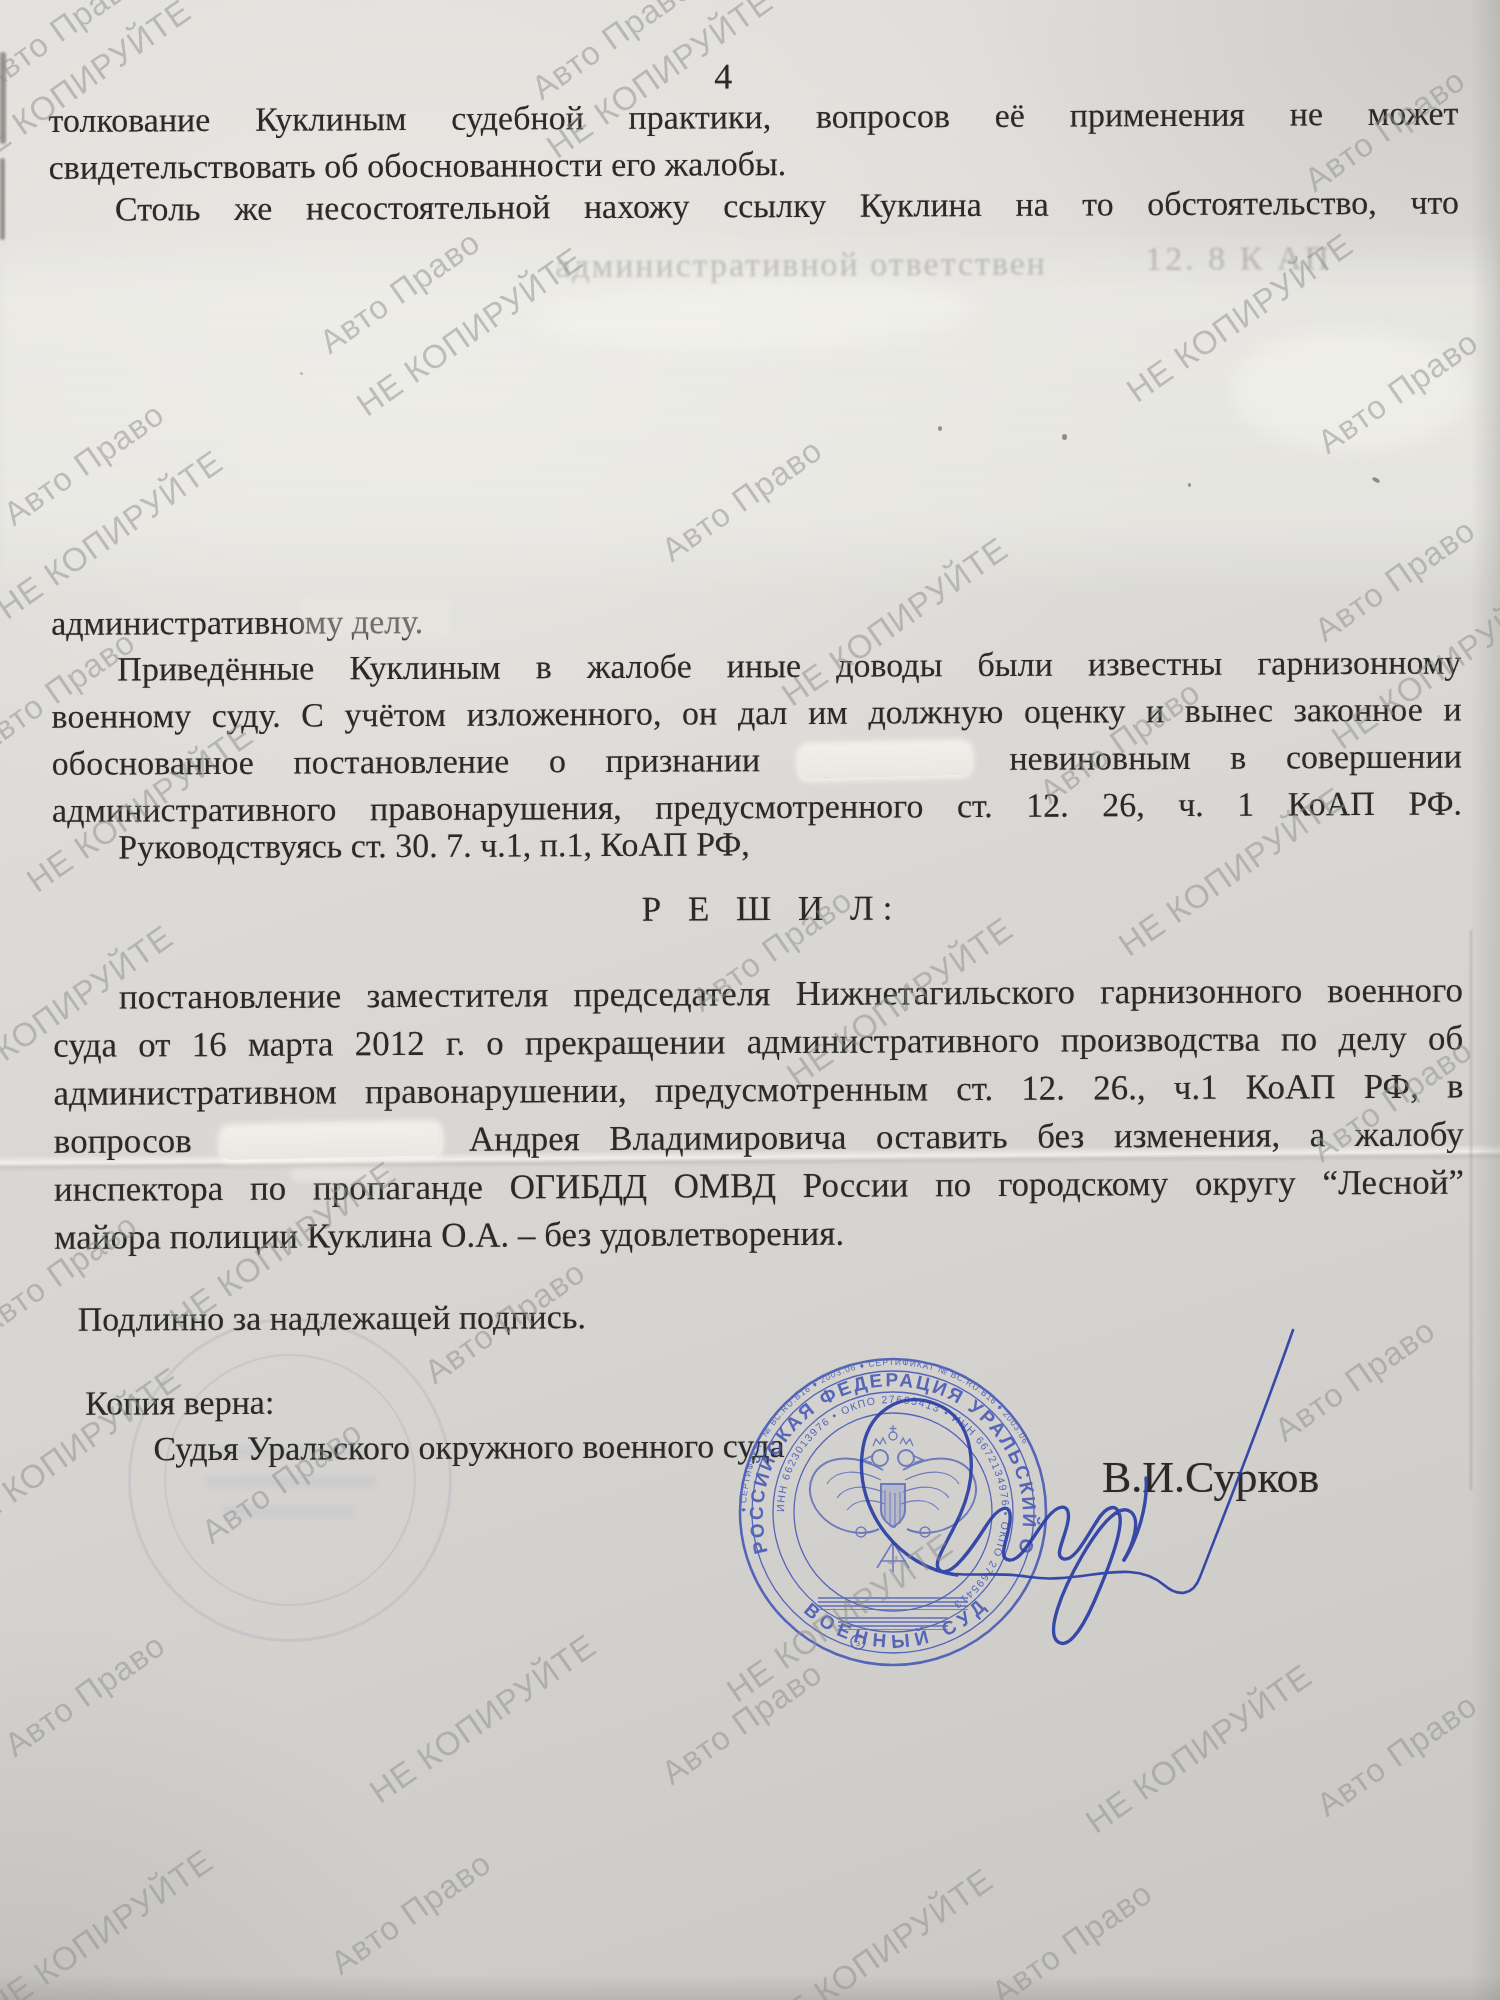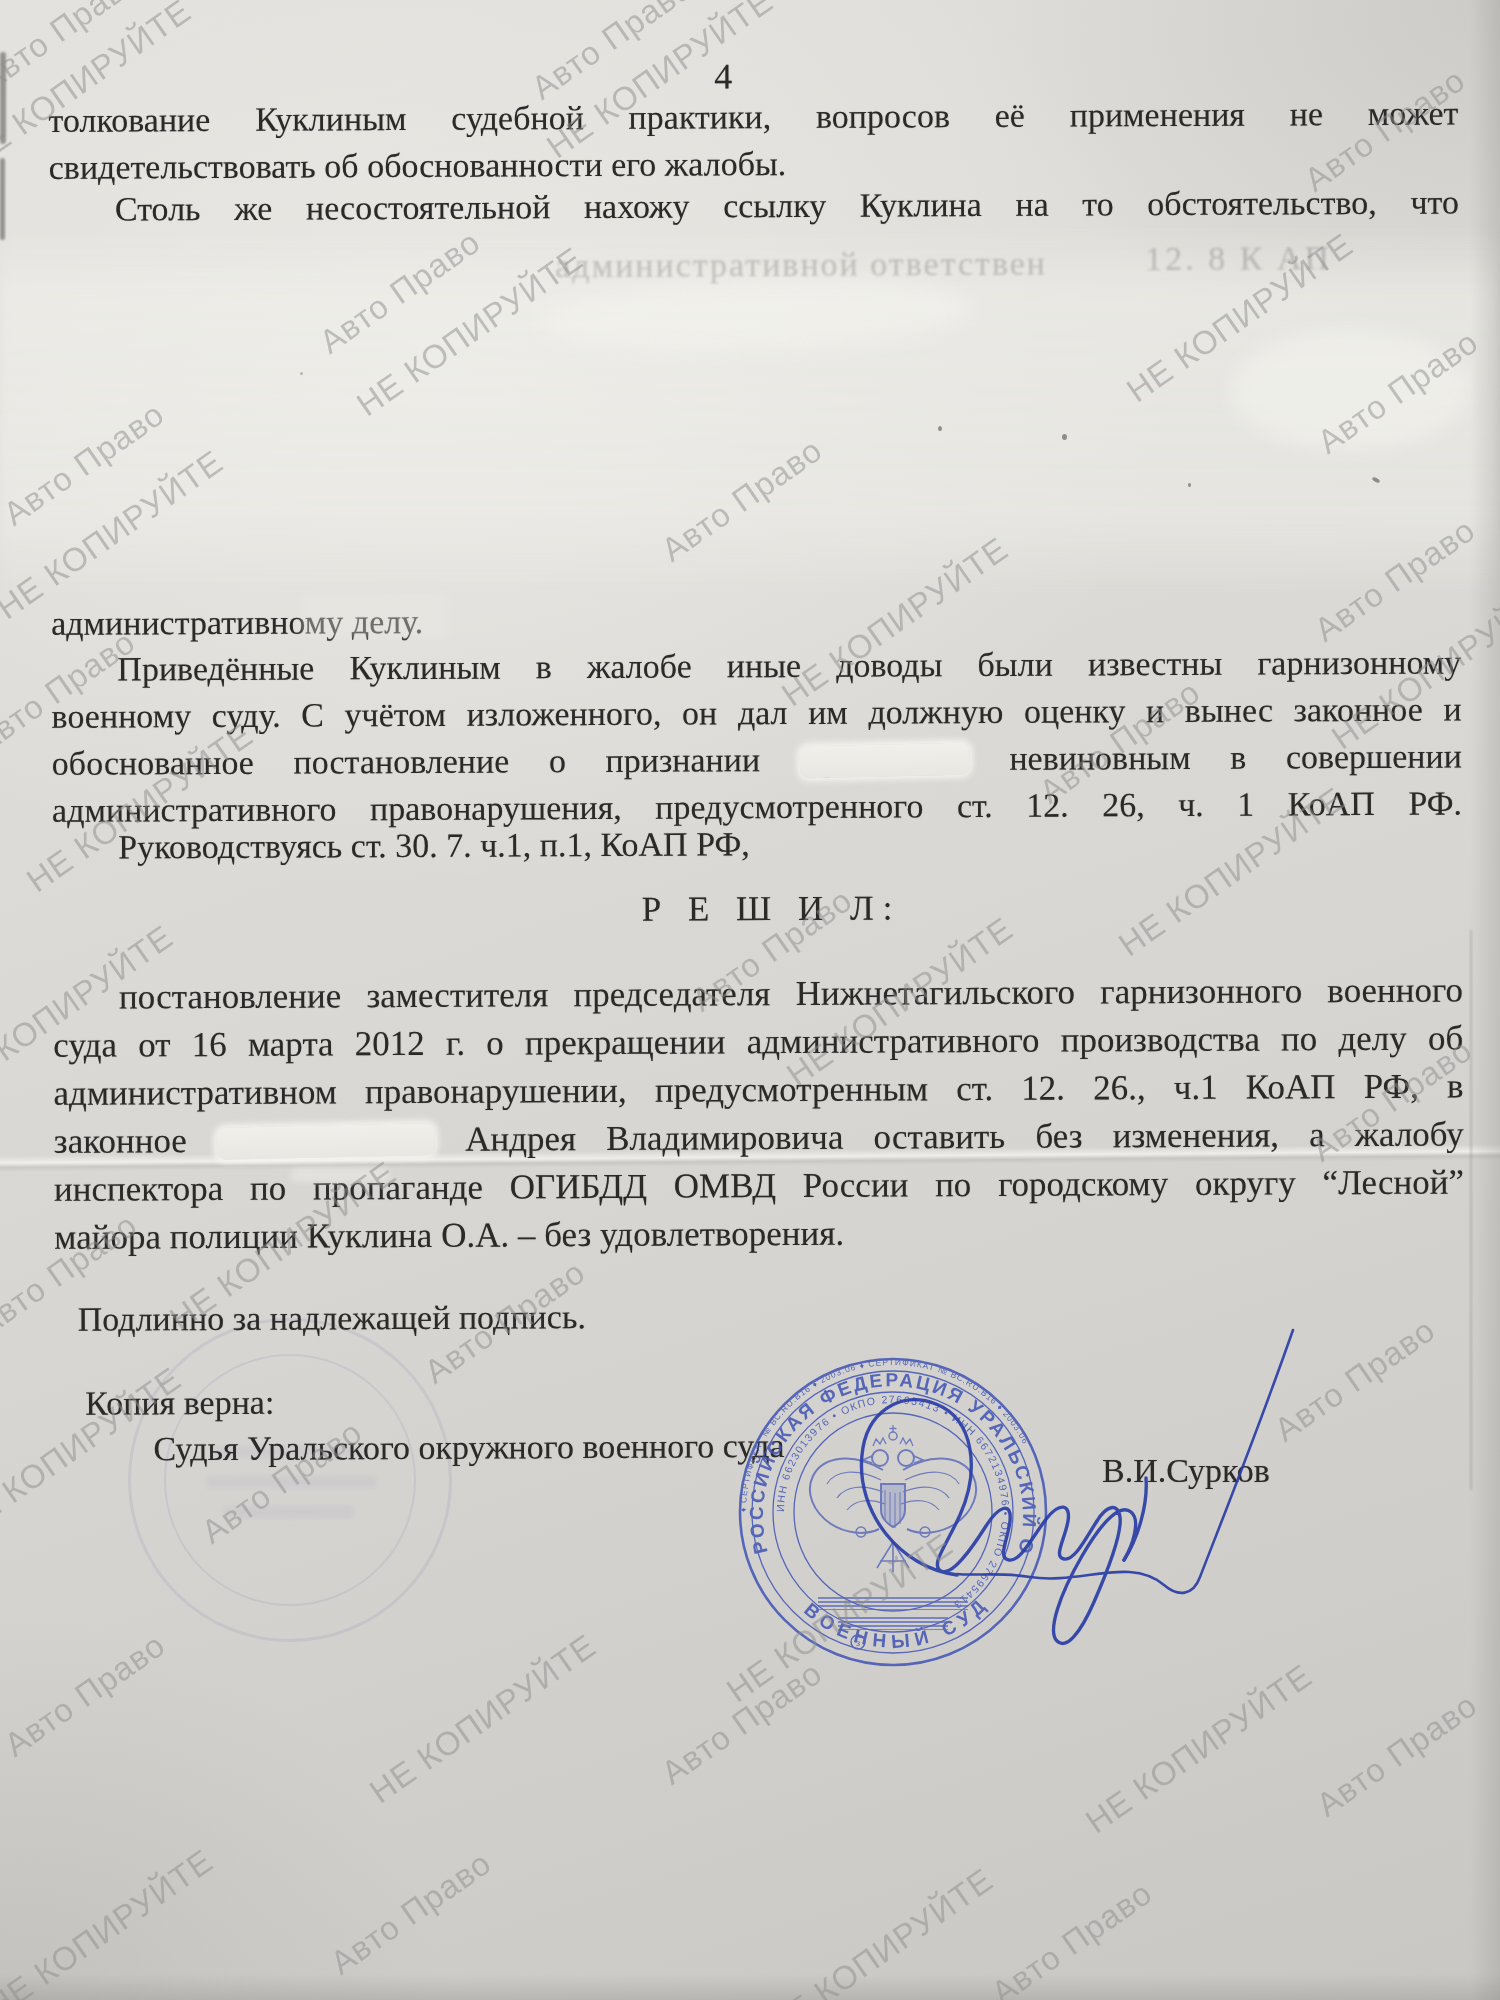--- a/index.html
+++ b/index.html
@@ -49,21 +49,21 @@
     transform:rotate(-1deg); }
   .blob1 { width:170px; } .blob2 { width:218px; }
   .smear { position:absolute; z-index:12; background:rgba(235,233,228,.6); filter:blur(3px); border-radius:10px; }
   .big6 { font-size:35px; }
   
   #courtseal { position:absolute; left:733px; top:1352px; z-index:15; opacity:.85; filter:blur(.4px); }
   #faintseal { position:absolute; left:128px; top:1318px; width:324px; height:324px; z-index:4; opacity:.8; }
   .fring { position:absolute; border:3px solid rgba(116,108,164,.16); border-radius:50%; }
   .fbar { position:absolute; background:rgba(116,108,164,.08); filter:blur(2px); }
   #signature { position:absolute; left:700px; top:1300px; z-index:20; }
-  #judge-name { position:absolute; left:1102px; top:1452px; z-index:10; font-size:34px; color:#2b2a28;
+  #judge-name { position:absolute; left:1102px; top:1452px; z-index:10; font-size:44px; color:#2b2a28;
     font-family:"Liberation Serif","DejaVu Serif",serif; text-shadow:0 0 1px rgba(43,42,40,.4); }
 </style>
 </head>
 <body>
 
 <div id="page">
 
   <div class="erase-zone"></div>
   <div class="smudge" style="left:540px;top:280px;width:430px;height:70px;transform:rotate(-2deg);"></div>
   <div class="smudge" style="left:1230px;top:330px;width:240px;height:120px;"></div>
@@ -110,21 +110,21 @@
     </div>
     <div class="tl jl" style="top:789px">административного правонарушения, предусмотренного ст. 12. 26, ч. 1 КоАП РФ.</div>
     <div class="tl ind" style="top:826px">Руководствуясь ст. 30. 7. ч.1, п.1, КоАП РФ,</div>
 
     <div class="tl ctr" style="top:890px">Р Е Ш И Л:</div>
 
     <div class="tl jl ind big6" style="top:975px">постановление заместителя председателя Нижнетагильского гарнизонного военного</div>
     <div class="tl jl big6" style="top:1023px">суда от 16 марта 2012 г. о прекращении административного производства по делу об</div>
     <div class="tl jl big6" style="top:1071px">административном правонарушении, предусмотренным ст. 12. 26., ч.1 КоАП РФ, в</div>
     <div class="tl jl big6" style="top:1119px">
-      <span>законное</span>
+      <span>вопросов</span>
       <span class="blob blob2"></span>
       <span>Андрея Владимировича оставить без изменения, а жалобу</span>
     </div>
     <div class="tl jl big6" style="top:1167px">инспектора по пропаганде ОГИБДД ОМВД России по городскому округу “Лесной”</div>
     <div class="tl big6" style="top:1215px">майора полиции Куклина О.А. – без удовлетворения.</div>
 
     <div class="tl" style="top:1298px;padding-left:23px">Подлинно за надлежащей подпись.</div>
     <div class="tl" style="top:1382px;padding-left:30px">Копия верна:</div>
     <div class="tl" style="top:1428px;padding-left:98px">Судья Уральского окружного военного суда</div>
   </div>

